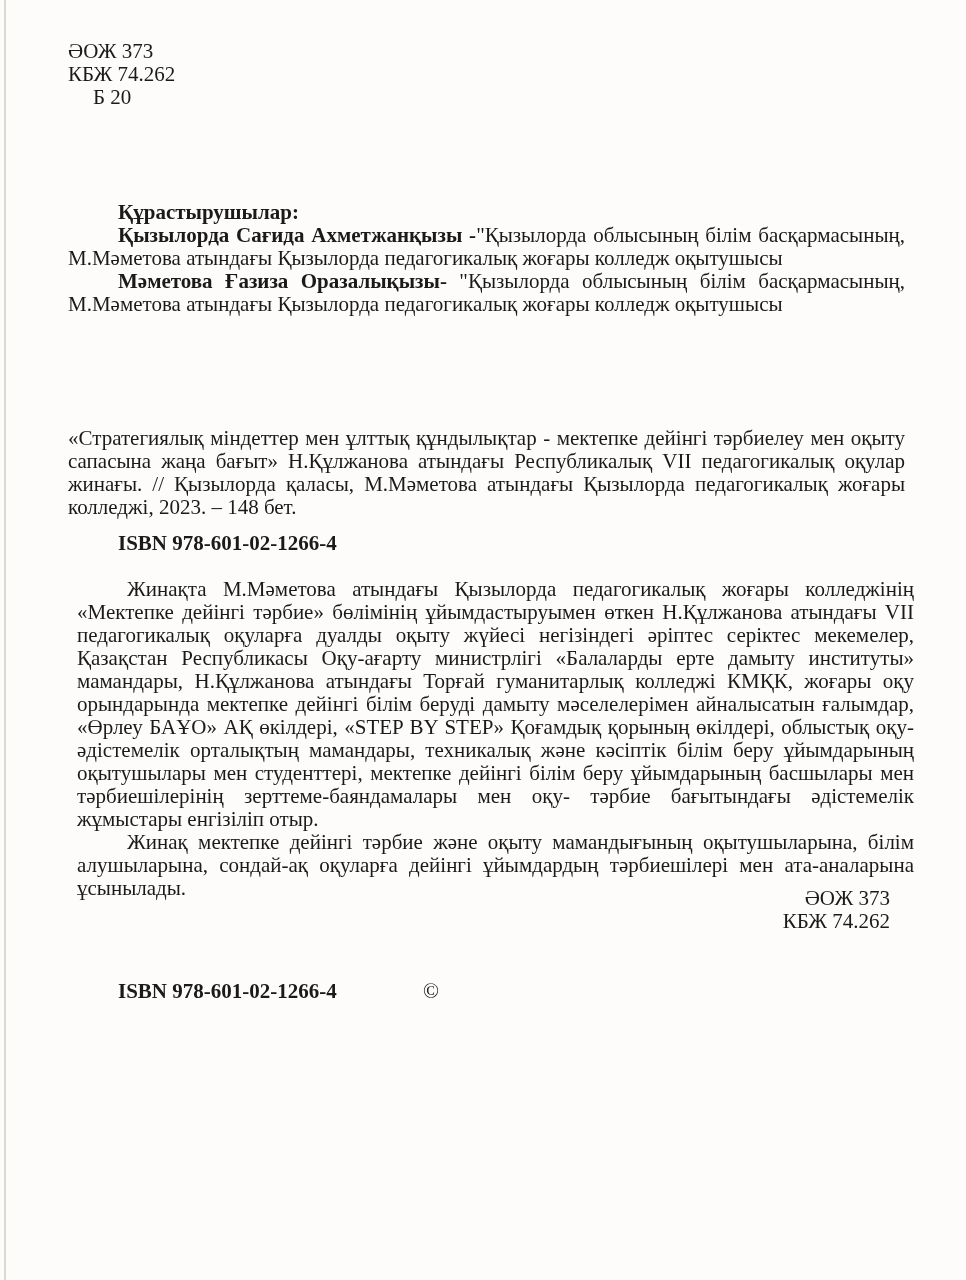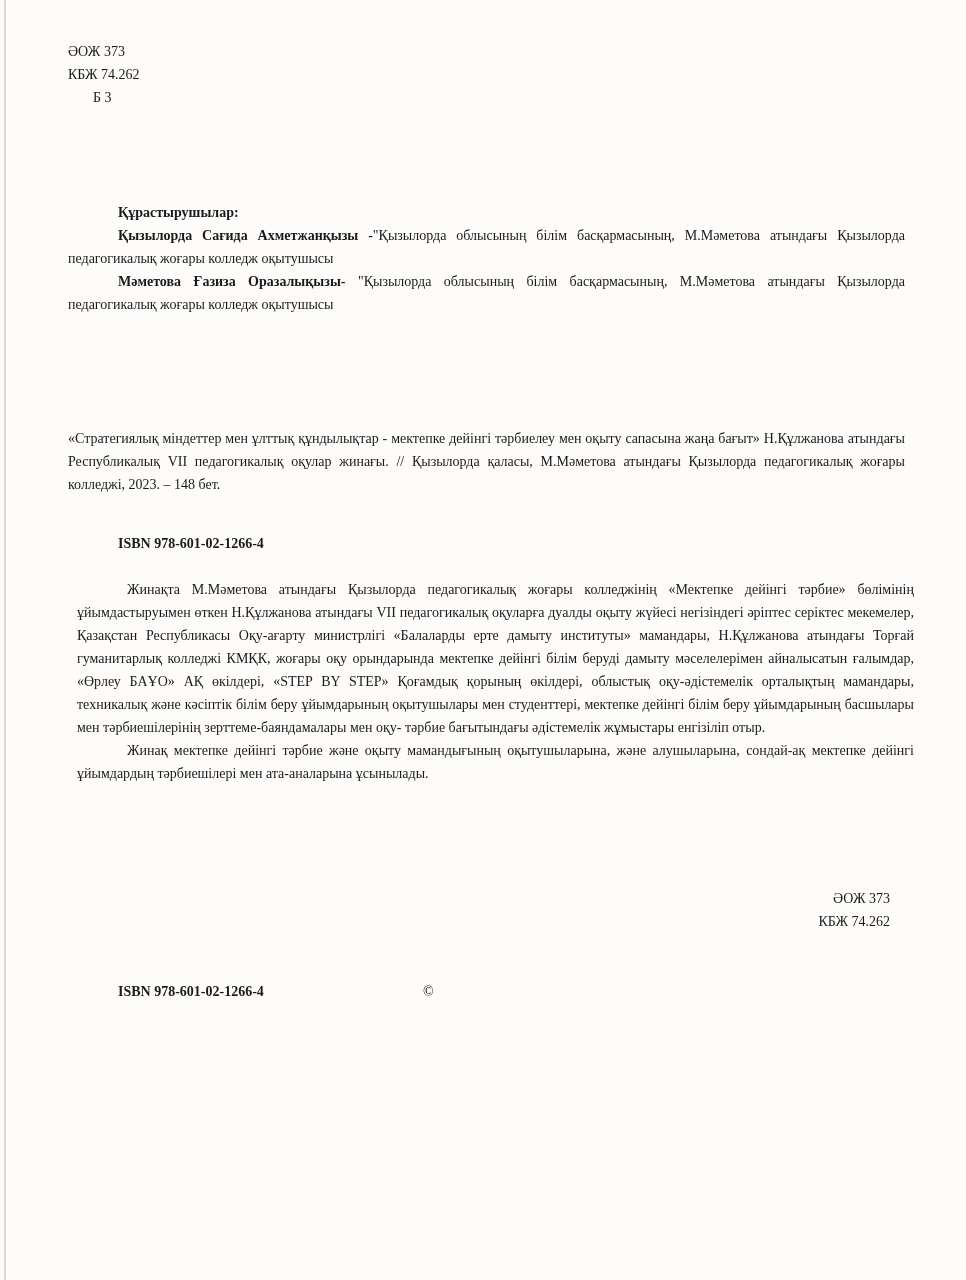--- a/index.html
+++ b/index.html
@@ -8,21 +8,21 @@
     background: #ffffff;
   }
   .page {
     position: relative;
     width: 966px;
     height: 1280px;
     background: #fdfcfa;
     overflow: hidden;
     font-family: "Liberation Serif", "DejaVu Serif", serif;
     color: #1a1a1a;
-    font-size: 14px;
+    font-size: 21px;
     line-height: 23px;
   }
   .scan-edge {
     position: absolute;
     left: 4px;
     top: 0;
     bottom: 0;
     width: 2px;
     background: #ddd8d0;
   }
@@ -52,40 +52,40 @@
 </head>
 <body>
 
 <div class="page">
 
   <div class="scan-edge"></div>
 
   <div class="block" id="codes-top">
     <div>ӘОЖ 373</div>
     <div>КБЖ 74.262</div>
-    <div class="sign-indent">Б 3</div>
+    <div class="sign-indent">Б 20</div>
   </div>
 
   <div class="block content-col" id="compilers">
     <p class="indent bold">Құрастырушылар:</p>
     <p class="indent justify"><span class="bold">Қызылорда Сағида Ахметжанқызы -</span><span>"Қызылорда облысының білім басқармасының, М.Мәметова атындағы Қызылорда педагогикалық жоғары колледж оқытушысы</span></p>
     <p class="indent justify"><span class="bold">Мәметова Ғазиза Оразалықызы-</span><span> "Қызылорда облысының білім басқармасының, М.Мәметова атындағы Қызылорда педагогикалық жоғары колледж оқытушысы</span></p>
   </div>
 
   <div class="block content-col" id="citation">
     <p class="justify"><span>«Стратегиялық міндеттер мен ұлттық құндылықтар - мектепке дейінгі тәрбиелеу мен оқыту сапасына жаңа бағыт» Н.Құлжанова атындағы Республикалық VII педагогикалық оқулар</span><span class="italic"> жинағы. // Қызылорда қаласы, М.Мәметова атындағы Қызылорда педагогикалық жоғары колледжі, 2023. – 148 бет.</span></p>
   </div>
 
   <div class="block content-col" id="isbn-top">
     <p class="indent bold">ISBN 978-601-02-1266-4</p>
   </div>
 
   <div class="block content-col" id="annotation">
     <p class="indent justify">Жинақта М.Мәметова атындағы Қызылорда педагогикалық жоғары колледжінің «Мектепке дейінгі тәрбие» бөлімінің ұйымдастыруымен өткен Н.Құлжанова атындағы VII педагогикалық оқуларға дуалды оқыту жүйесі негізіндегі әріптес серіктес мекемелер, Қазақстан Республикасы Оқу-ағарту министрлігі «Балаларды ерте дамыту институты» мамандары, Н.Құлжанова атындағы Торғай гуманитарлық колледжі КМҚК, жоғары оқу орындарында мектепке дейінгі білім беруді дамыту мәселелерімен айналысатын ғалымдар, «Өрлеу БАҰО» АҚ өкілдері, «STEP BY STEP» Қоғамдық қорының өкілдері, облыстық оқу-әдістемелік орталықтың мамандары, техникалық және кәсіптік білім беру ұйымдарының оқытушылары мен студенттері, мектепке дейінгі білім беру ұйымдарының басшылары мен тәрбиешілерінің зерттеме-баяндамалары мен оқу- тәрбие бағытындағы әдістемелік жұмыстары енгізіліп отыр.</p>
-    <p class="indent justify">Жинақ мектепке дейінгі тәрбие және оқыту мамандығының оқытушыларына, және алушыларына, сондай-ақ мектепке дейінгі ұйымдардың тәрбиешілері мен ата-аналарына ұсынылады.</p>
+    <p class="indent justify">Жинақ мектепке дейінгі тәрбие және оқыту мамандығының оқытушыларына, білім алушыларына, сондай-ақ оқуларға дейінгі ұйымдардың тәрбиешілері мен ата-аналарына ұсынылады.</p>
   </div>
 
   <div class="block right" id="codes-bottom">
     <div>ӘОЖ 373</div>
     <div>КБЖ 74.262</div>
   </div>
 
   <div class="block" id="footer">
     <div class="footer-isbn">ISBN 978-601-02-1266-4</div>
     <div class="copyright">©</div>

